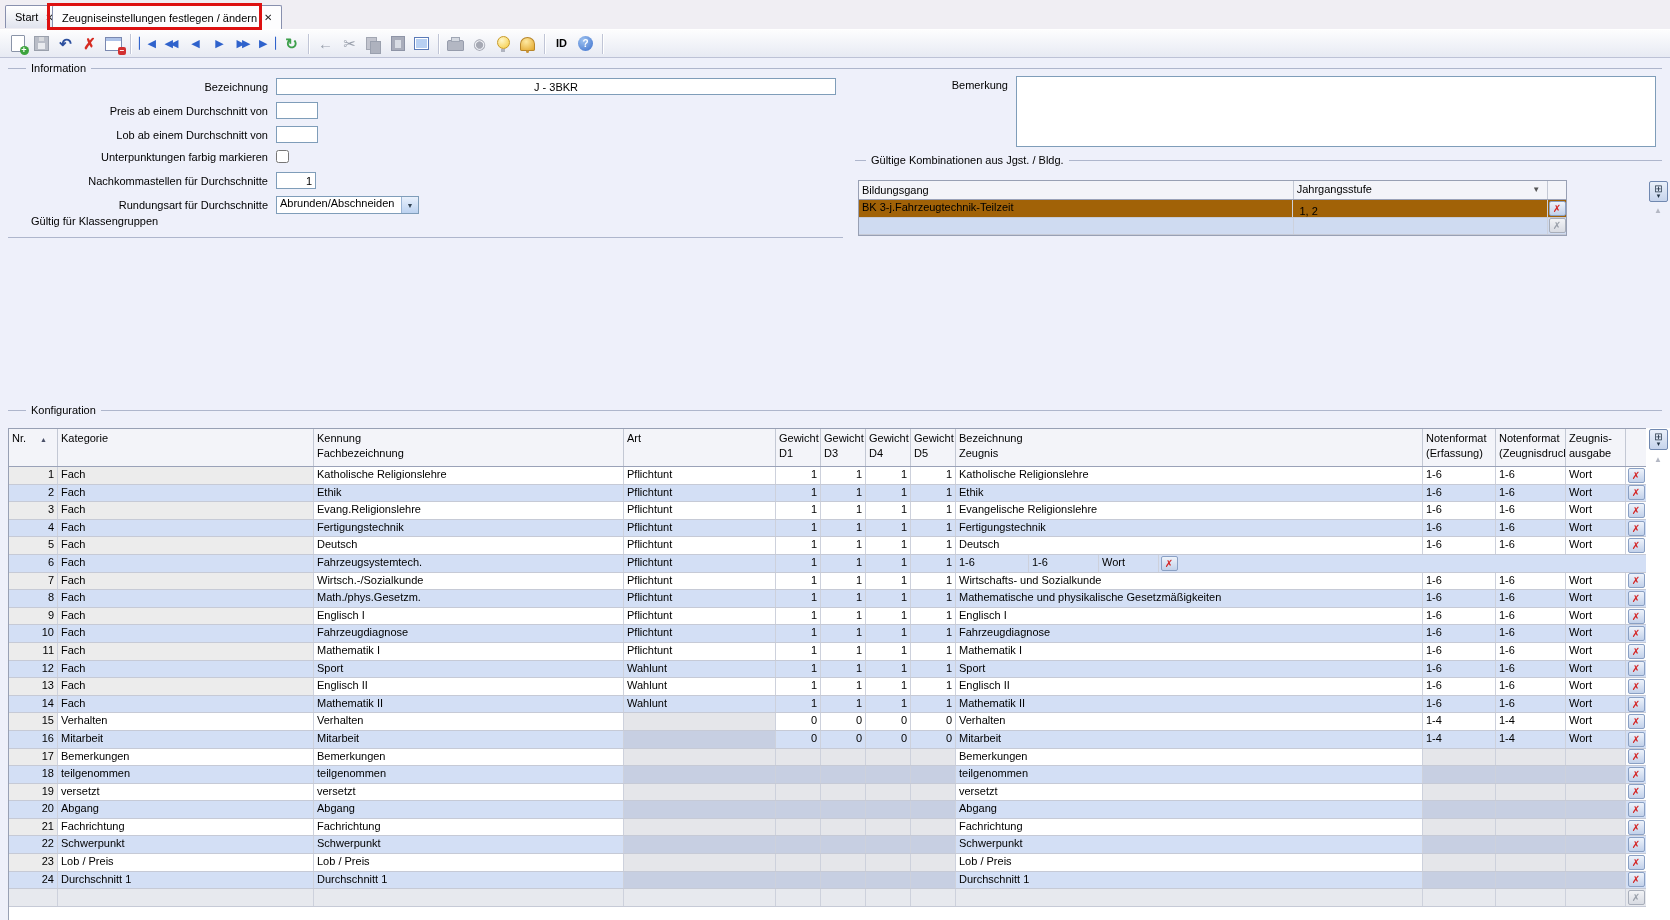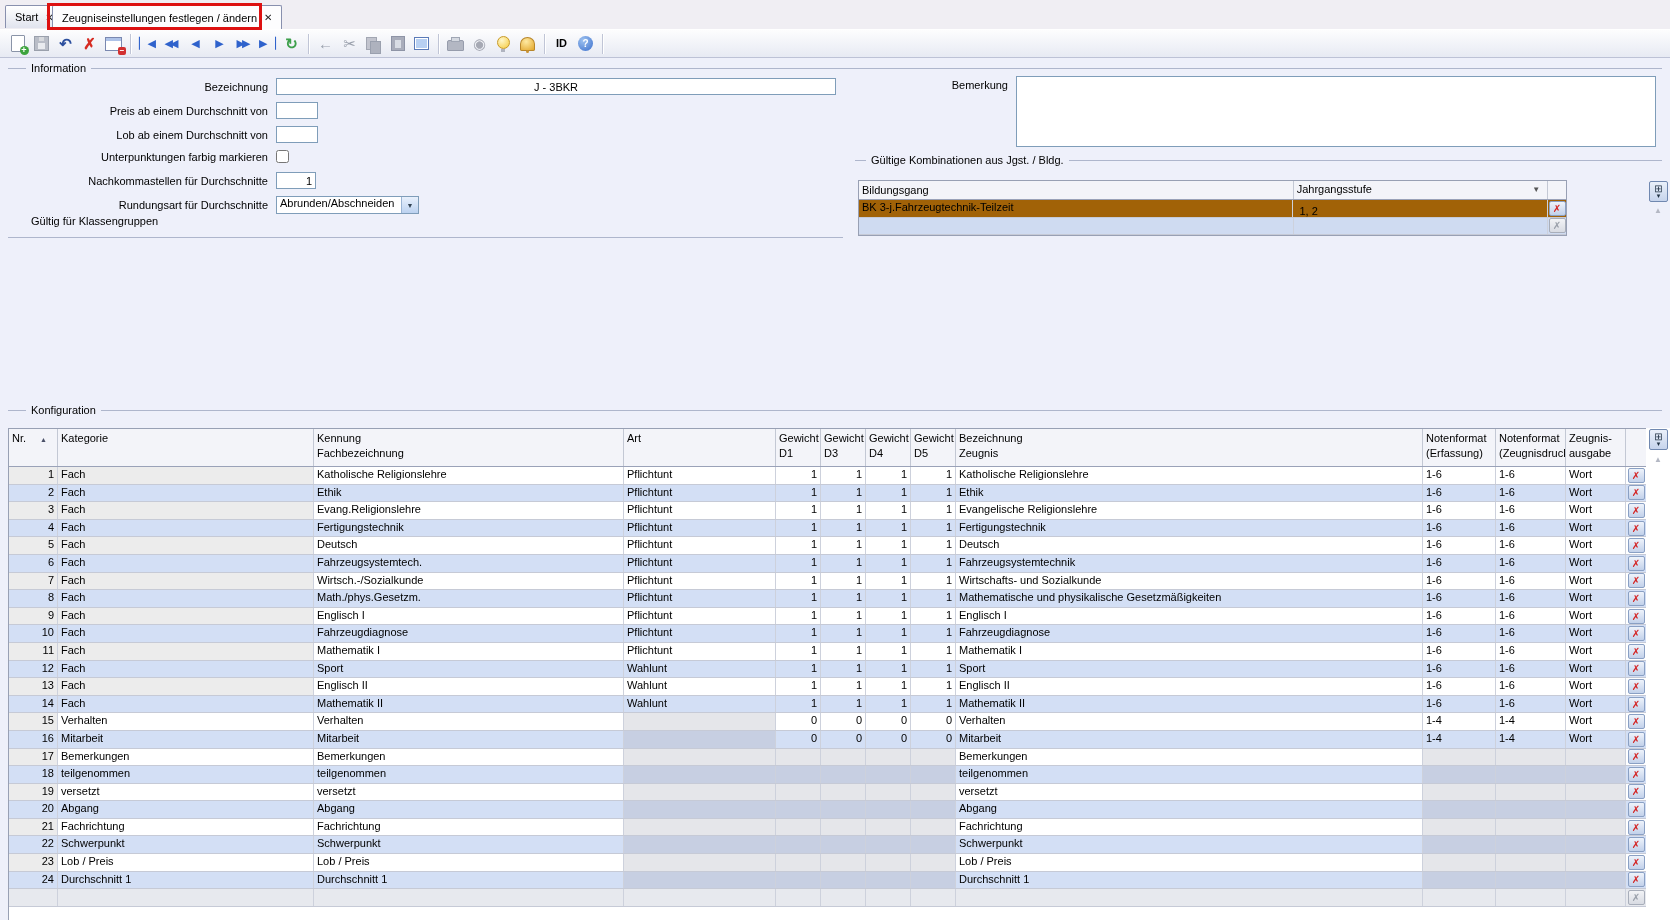--- a/index.html
+++ b/index.html
@@ -431,21 +431,20 @@
 
         <div class="row even lock">
           <span class="cell c-nr">6</span>
           <span class="cell c-kat">Fach</span>
           <span class="cell c-kenn">Fahrzeugsystemtech.</span>
           <span class="cell c-art">Pflichtunt</span>
           <span class="cell c-d">1</span>
           <span class="cell c-d">1</span>
           <span class="cell c-d">1</span>
           <span class="cell c-d">1</span>
-          <span class="cell c-bez">Fahrzeugsystemtechnik</span>
           <span class="cell c-ne">1-6</span>
           <span class="cell c-nd">1-6</span>
           <span class="cell c-za">Wort</span>
           <span class="cell c-x">
             <button class="xbtn">✗</button>
           </span>
         </div>
 
         <div class="row odd lock">
           <span class="cell c-nr">7</span>

